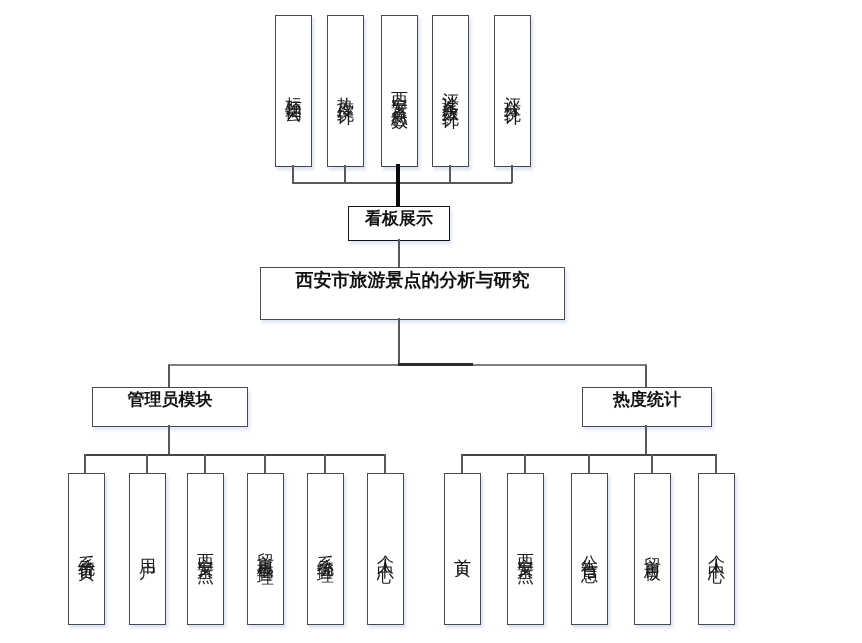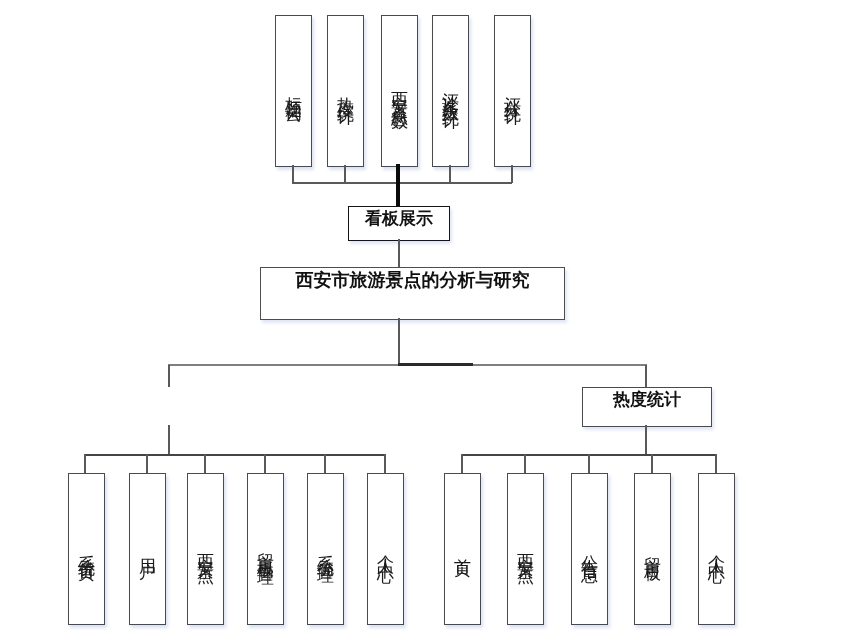--- a/index.html
+++ b/index.html
@@ -89,20 +89,23 @@
   <div class="hbox" id="main-box">
     <span>西安市旅游景点的分析与研究</span>
   </div>
 
   <div class="line v" style="left:398px;top:318px;height:47px;"></div>
   <div class="line h" style="left:168px;top:364px;width:479px;background:#7f7f7f;"></div>
   <div class="line busdark" style="left:398px;top:363px;width:75px;"></div>
   <div class="line v" style="left:168px;top:365px;height:22px;"></div>
   <div class="line v" style="left:645px;top:365px;height:22px;"></div>
 
+  <div class="hbox" id="admin-box">
+    <span>管理员模块</span>
+  </div>
   <div class="line v" style="left:168px;top:425px;height:30px;"></div>
   <div class="line h" style="left:85px;top:454px;width:301px;background:#444444;"></div>
   <div class="line v" style="left:84px;top:454px;height:19px;"></div>
   <div class="line v" style="left:146px;top:454px;height:19px;"></div>
   <div class="line v" style="left:204px;top:454px;height:19px;"></div>
   <div class="line v" style="left:264px;top:454px;height:19px;"></div>
   <div class="line v" style="left:324px;top:454px;height:19px;"></div>
   <div class="line v" style="left:384px;top:454px;height:19px;"></div>
 
   <div class="vbox" style="left:68px;top:473px;height:150px;">

